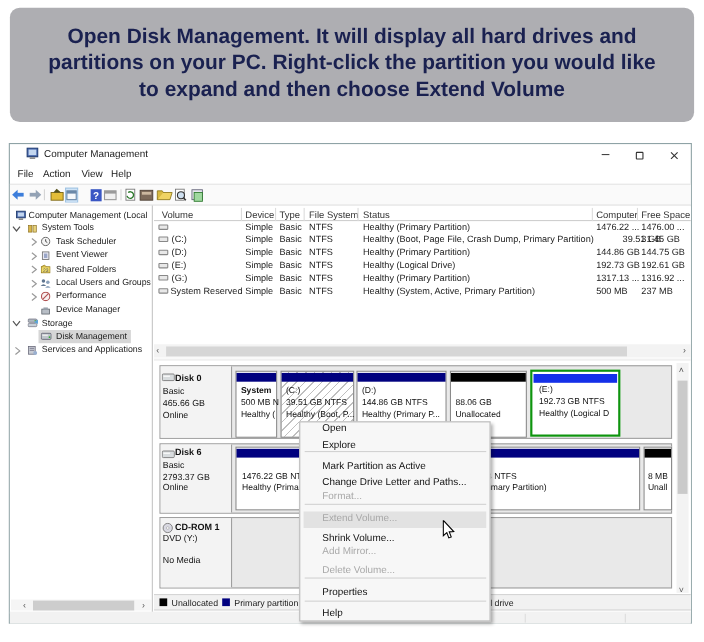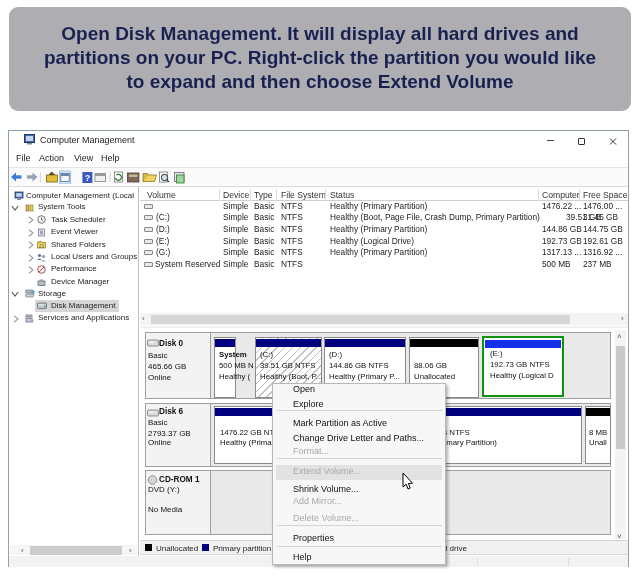--- a/index.html
+++ b/index.html
@@ -244,41 +244,42 @@
   <div class="vc" style="left:281px;top:247px;">NTFS</div>
   <div class="vc" style="left:330px;top:247px;">Healthy (Primary Partition)</div>
   <div class="vc" style="left:542px;top:247px;">1317.13 ...</div>
   <div class="vc" style="left:583px;top:247px;">1316.92 ...</div>
 
   <div class="dico" style="left:144px;top:262px;"></div>
   <div class="vc" style="left:155px;top:259px;">System Reserved</div>
   <div class="vc" style="left:223px;top:259px;">Simple</div>
   <div class="vc" style="left:254px;top:259px;">Basic</div>
   <div class="vc" style="left:281px;top:259px;">NTFS</div>
+  <div class="vc" style="left:330px;top:259px;">Healthy (System, Active, Primary Partition)</div>
   <div class="vc" style="left:542px;top:259px;">500 MB</div>
   <div class="vc" style="left:583px;top:259px;">237 MB</div>
 
   <div class="abs" style="left:140px;top:313px;width:488px;height:12px;background:#f3f3f3;"></div>
   <div class="arr" style="left:142px;top:315px;">‹</div>
   <div class="arr" style="left:621px;top:315px;">›</div>
   <div class="abs" style="left:151px;top:314.5px;width:419px;height:9px;background:#d6d6d6;"></div>
   <div class="abs" style="left:140px;top:326px;width:488px;height:2px;background:#f0f0f0;"></div>
 
   <div class="abs" style="left:145px;top:332px;width:466px;height:67px;background:#e9e9e9;border:1px solid #9f9f9f;"></div>
   <div class="abs" style="left:146px;top:333px;width:65px;height:65px;background:#f3f3f3;border-right:1px solid #9f9f9f;"></div>
   <svg class="abs" style="left:146.5px;top:339px;" width="12" height="8" viewBox="0 0 12 8">
       <rect x="0.5" y="1" width="11" height="6" rx="1" fill="#d8dcde" stroke="#777" stroke-width="0.8"></rect>
       <rect x="1.5" y="2.5" width="6" height="1" fill="#fff"></rect>
     </svg>
   <div class="abs" style="left:159px;top:339px;font-size:8.2px;font-weight:bold;color:#111;">Disk 0</div>
   <div class="abs" style="left:148px;top:351px;font-size:8px;color:#111;">Basic</div>
   <div class="abs" style="left:148px;top:362px;font-size:8px;color:#111;">465.66 GB</div>
   <div class="abs" style="left:148px;top:373px;font-size:8px;color:#111;">Online</div>
 
-  <div class="pblk" style="left:214px;top:337px;width:22px;height:61px;">
+  <div class="pblk" style="left:214px;top:337px;width:38px;height:61px;">
     <div class="pband navy"></div>
     <div class="ptxt"><b>System </b><br>500 MB N<br>Healthy (</div>
   </div>
   <div class="pblk" style="left:255px;top:337px;width:67px;height:61px;background:repeating-linear-gradient(135deg,#ffffff 0 4.5px,#bfbfbf 4.5px 5.5px);">
     <div class="pband navy"></div>
     <div class="ptxt" style="background:transparent;">(C:)<br>39.51 GB NTFS<br>Healthy (Boot, P...</div>
   </div>
   <div class="pblk" style="left:324px;top:337px;width:82px;height:61px;">
     <div class="pband navy"></div>
     <div class="ptxt">(D:)<br>144.86 GB NTFS<br>Healthy (Primary P...</div>

